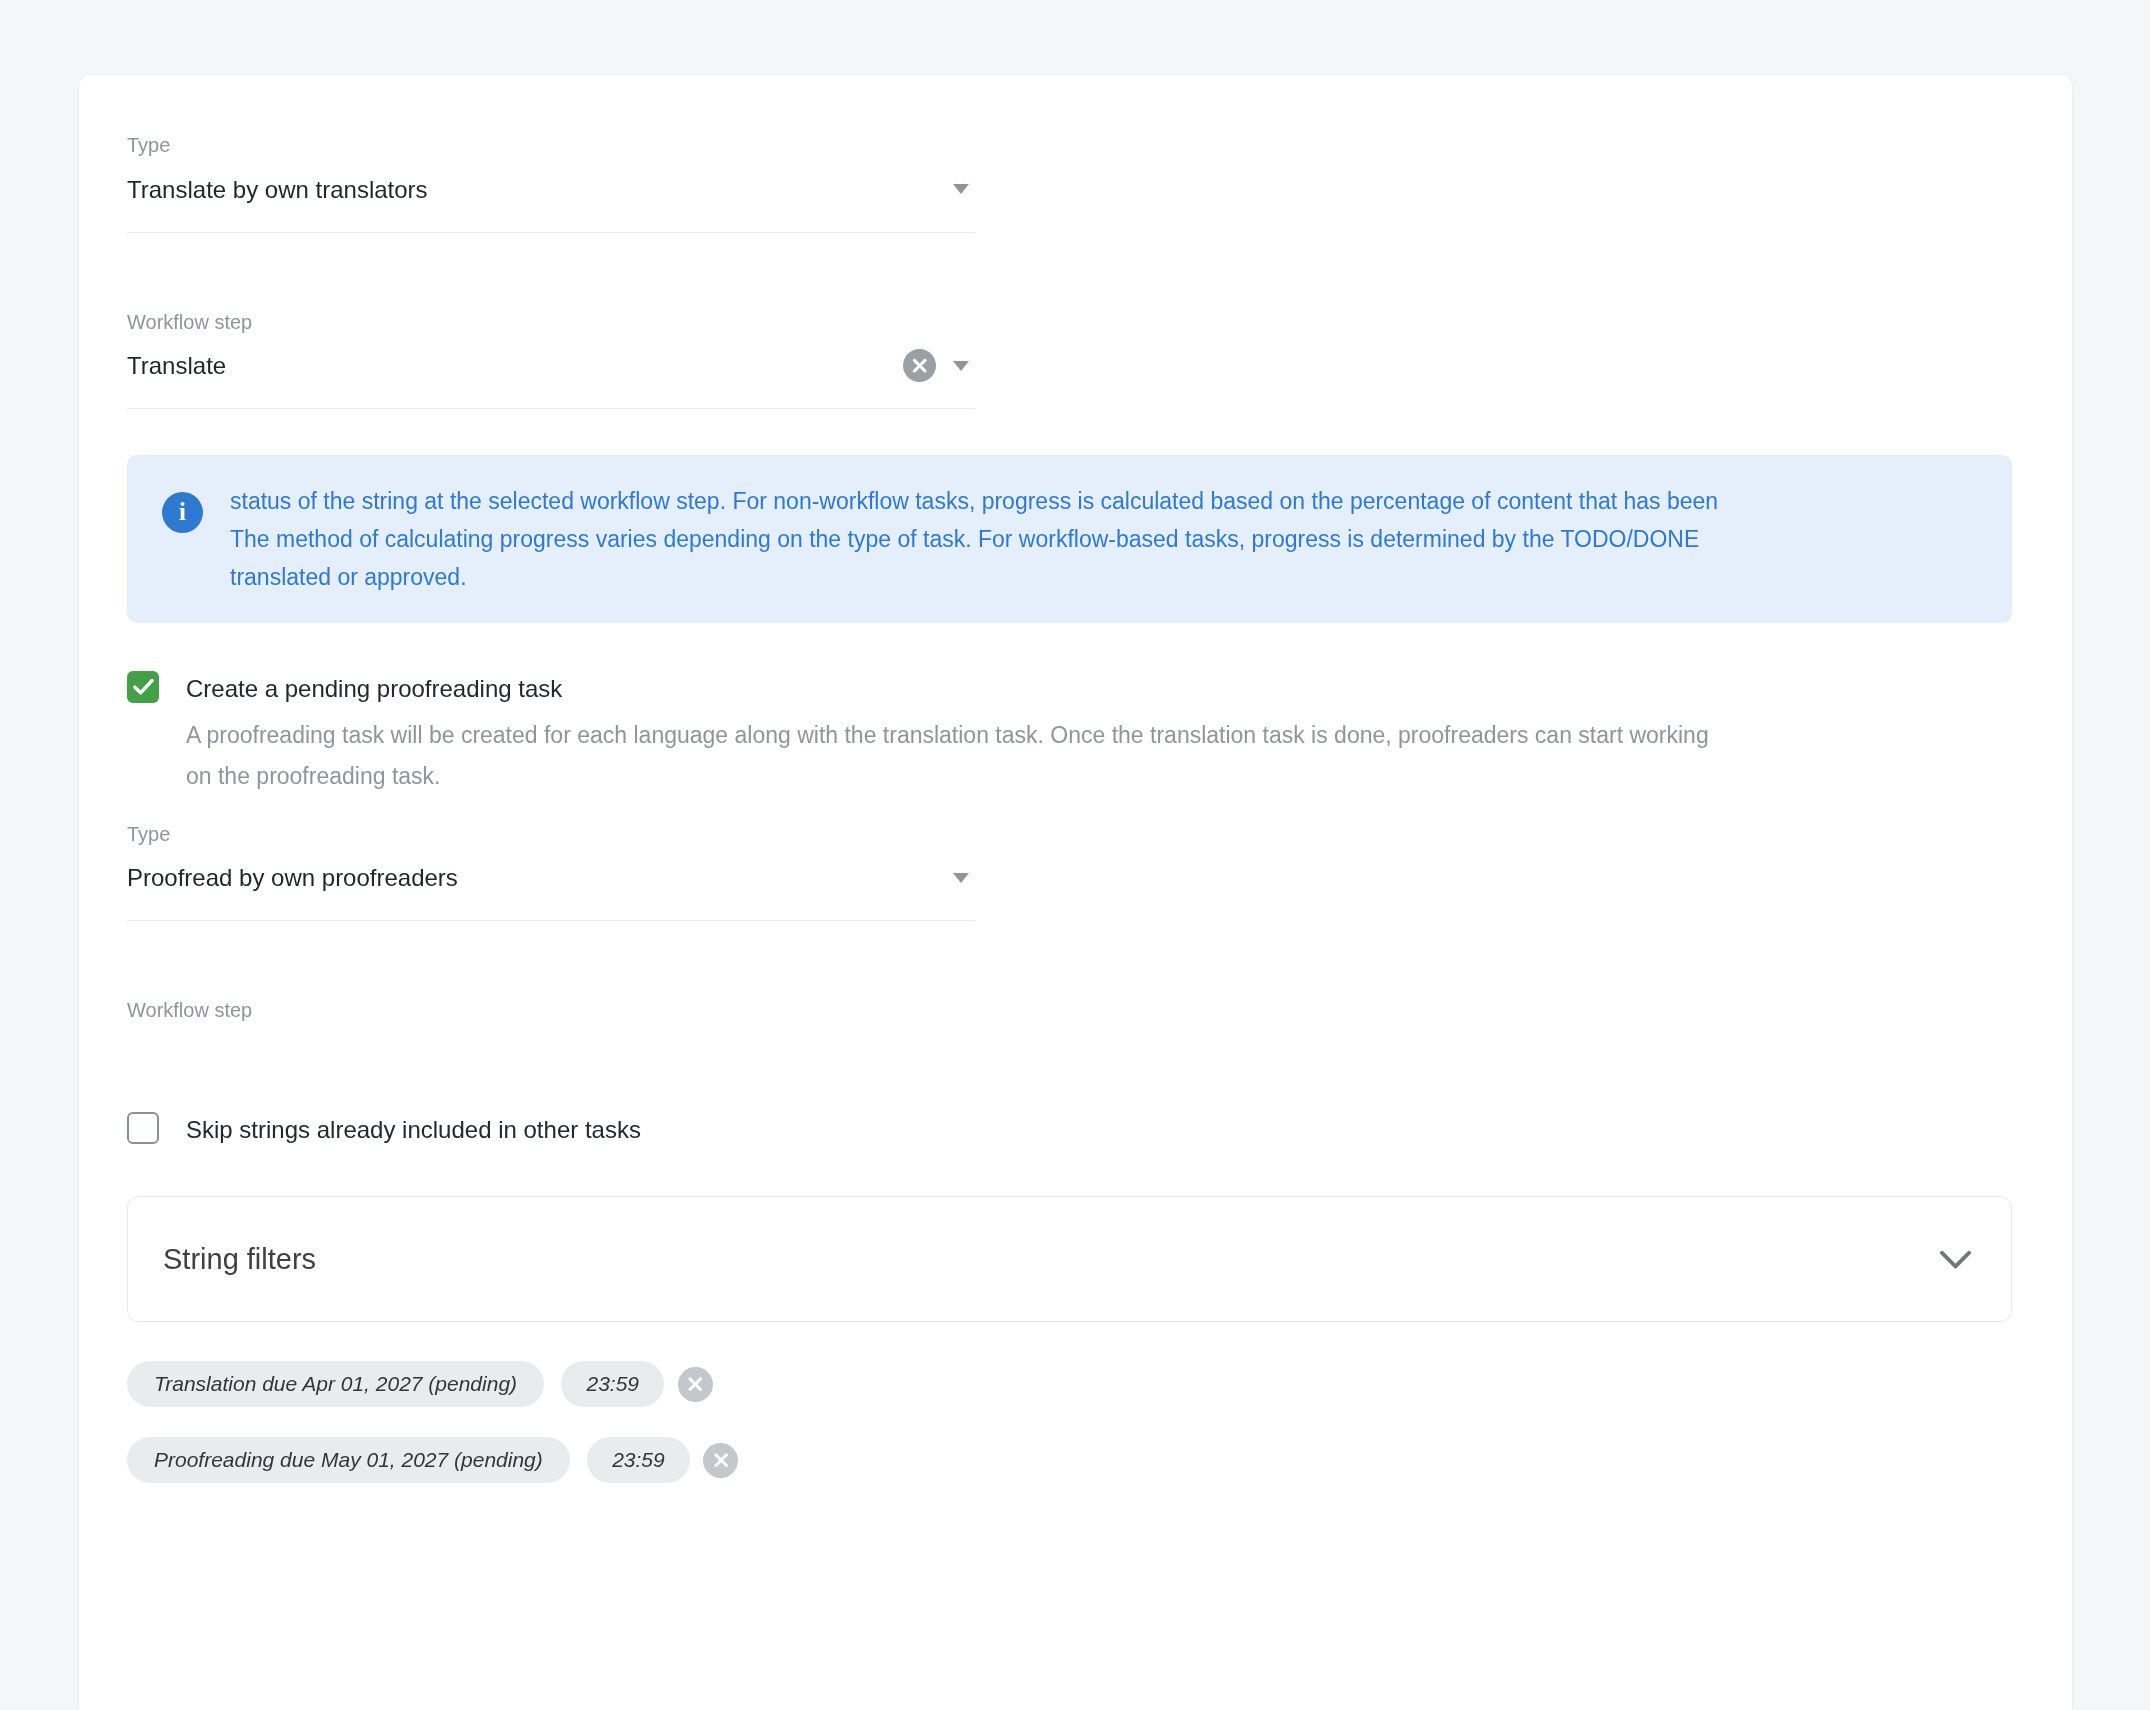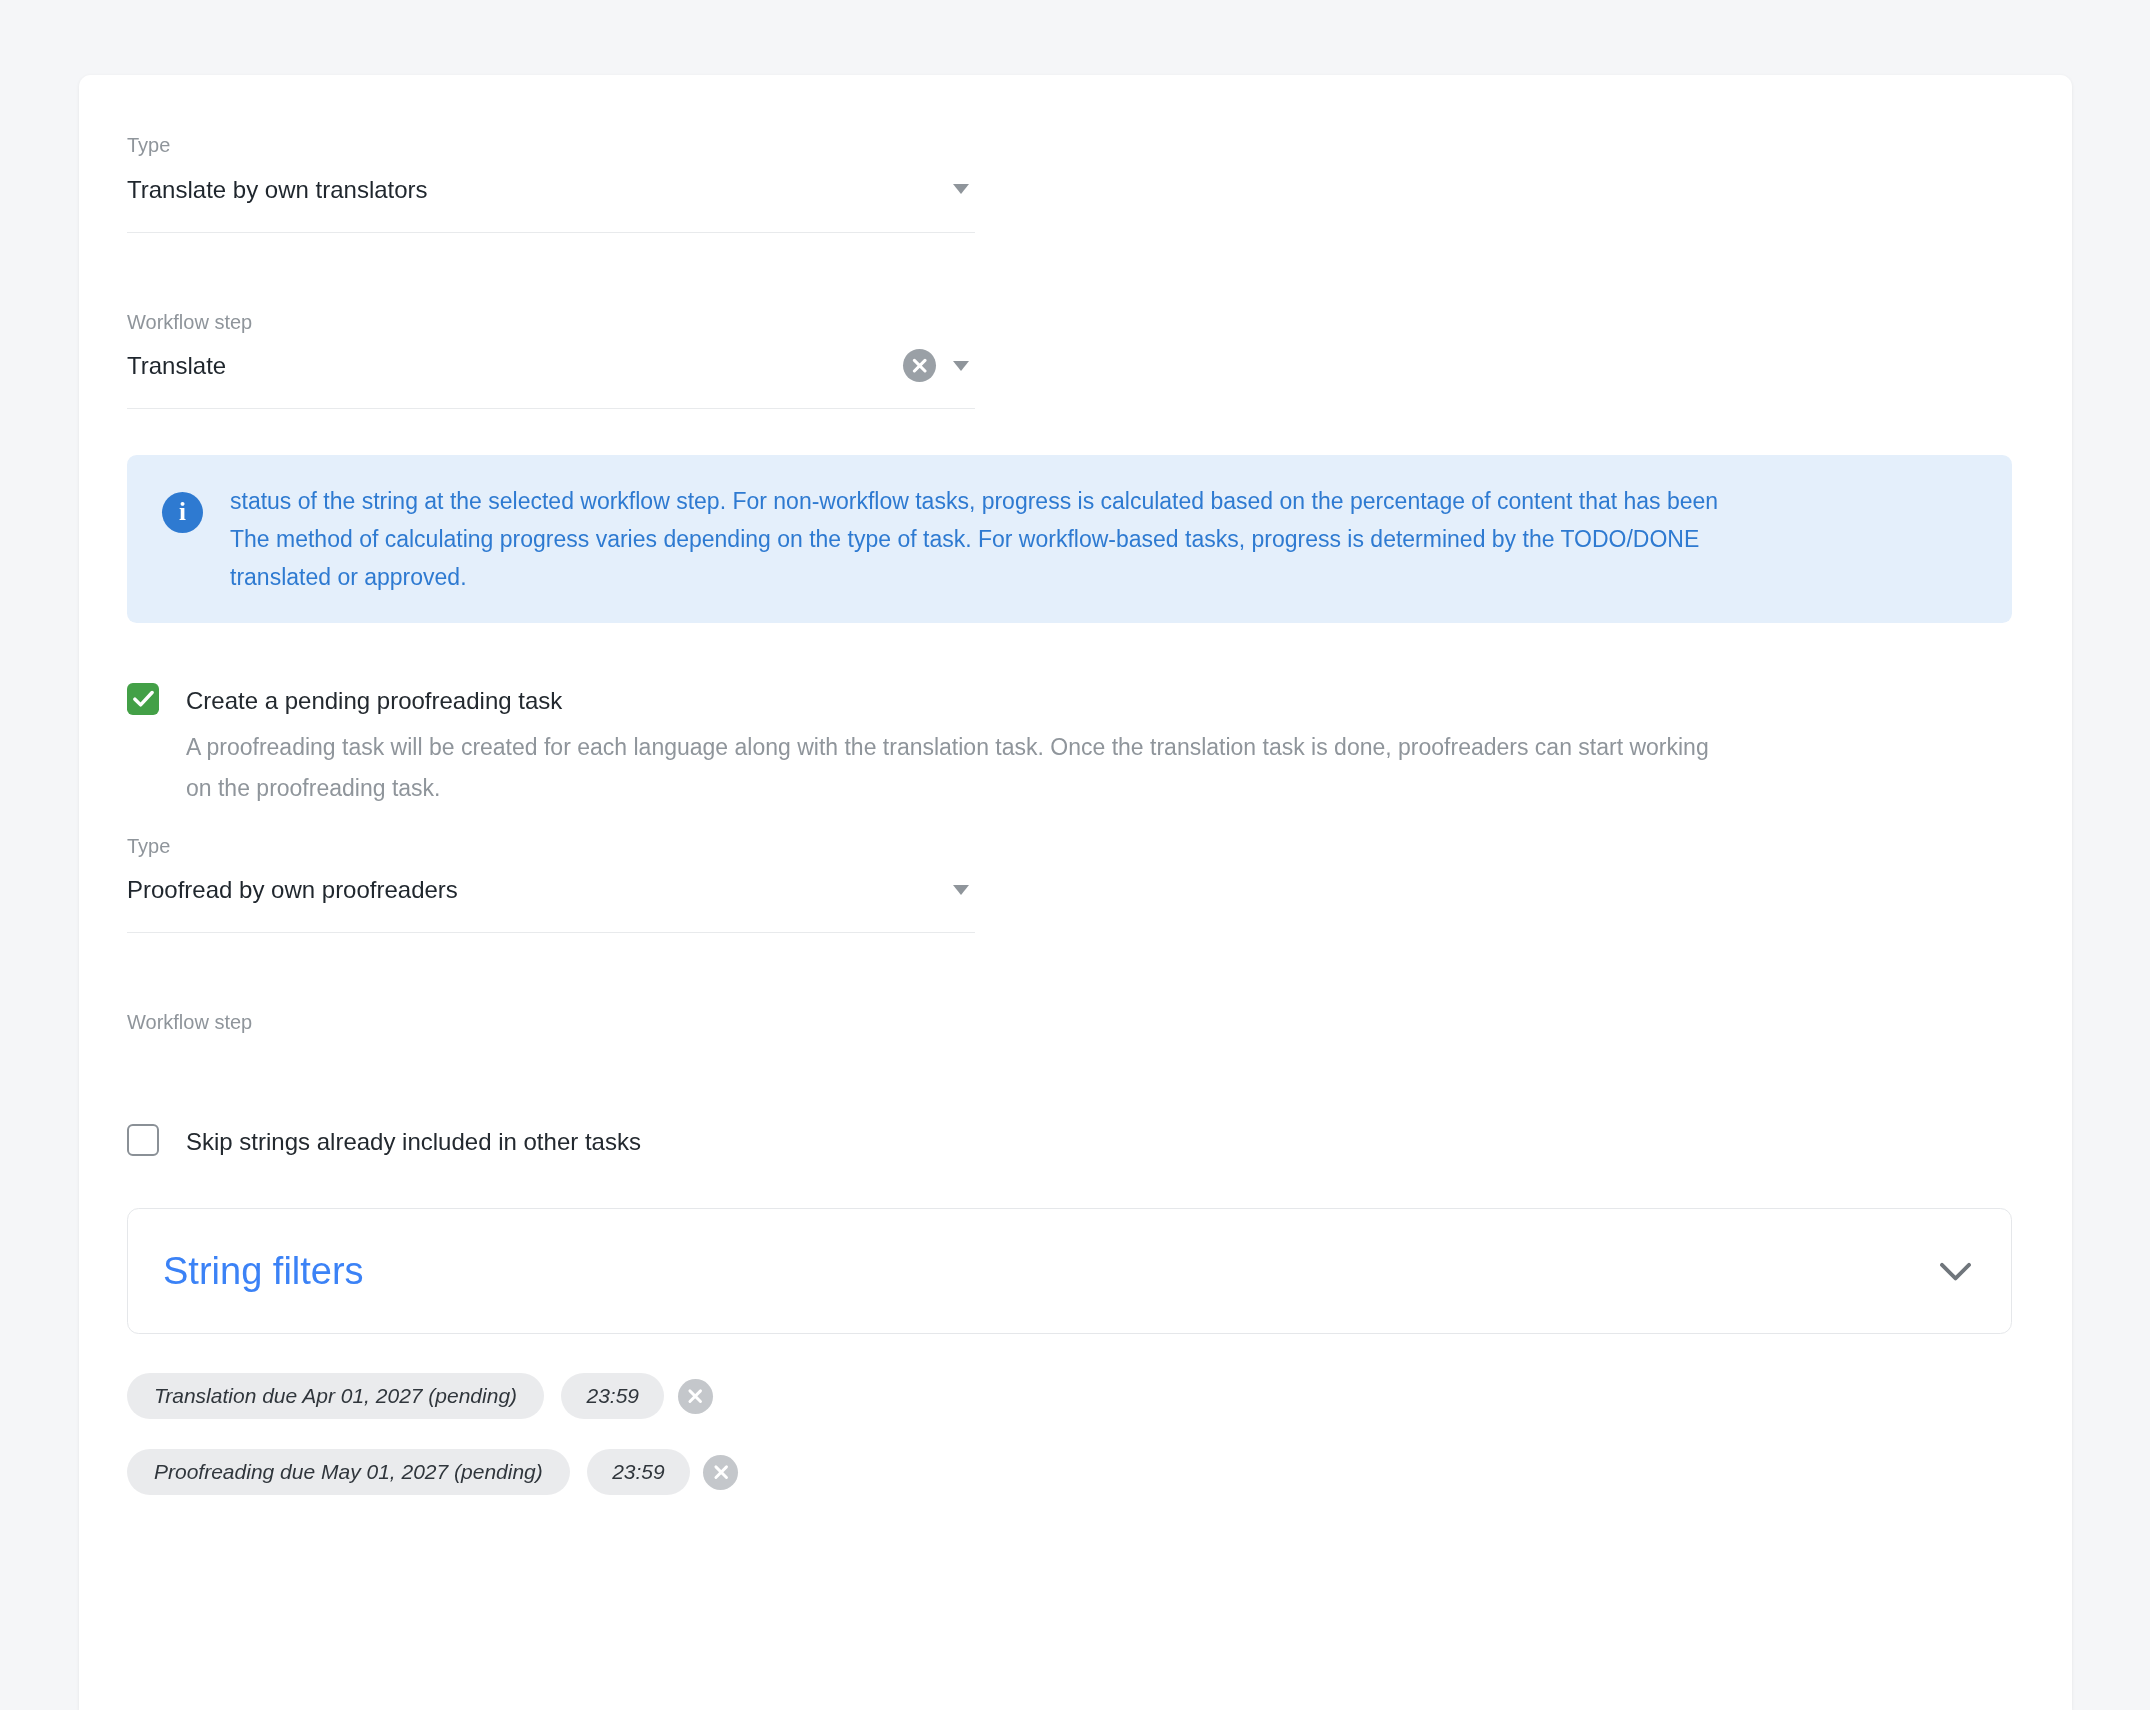--- a/index.html
+++ b/index.html
@@ -63,21 +63,21 @@
     display: flex; align-items: center; justify-content: center;
     flex: none; margin-top: 9.7px;
   }
   .banner-text div {
     font-size: 23px; line-height: 38px; color: #2e7ad1; white-space: nowrap;
   }
   
   .checkbox-row {
     display: flex; align-items: flex-start; gap: 27px;
   }
-  .checkbox-row.first { margin-top: 60px; }
+  .checkbox-row.first { margin-top: 48px; }
   .checkbox {
     width: 32px; height: 32px; border-radius: 5.8px; flex: none; cursor: pointer;
   }
   .checkbox.checked {
     background: #43a047;
     display: flex; align-items: center; justify-content: center;
   }
   .checkbox.unchecked {
     background: #ffffff;
     border: 2.9px solid #8a9096;
@@ -97,21 +97,21 @@
   .filters-card {
     margin-top: 50px;
     width: 1885px; height: 126px;
     border: 1.9px solid #e5e7ea;
     border-radius: 11.6px;
     display: flex; align-items: center; justify-content: space-between;
     padding: 0 39px 0 35px;
     cursor: pointer;
   }
   .filters-title {
-    font-size: 38px; font-weight: 500; color: #3b82f6;
+    font-size: 29px; font-weight: 500; color: #404040;
   }
   .chevron svg { display: block; }
   
   .chips { margin-top: 39px; font-style: italic; }
   .chip-row {
     display: flex; align-items: center; margin-bottom: 30px;
   }
   .chip {
     height: 46px; border-radius: 23px;
     background: #eaebed;

